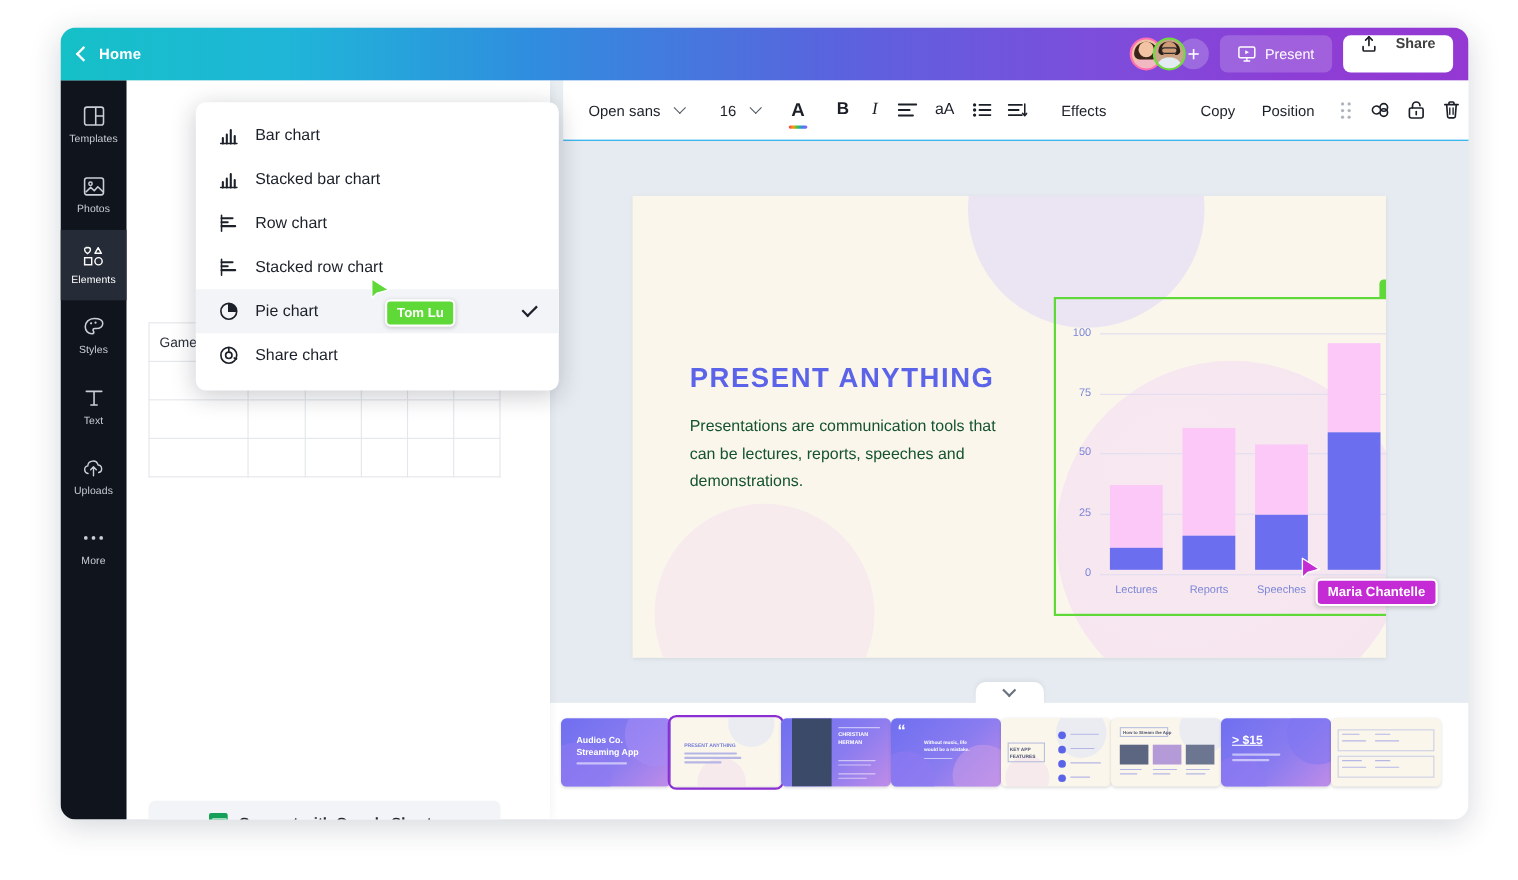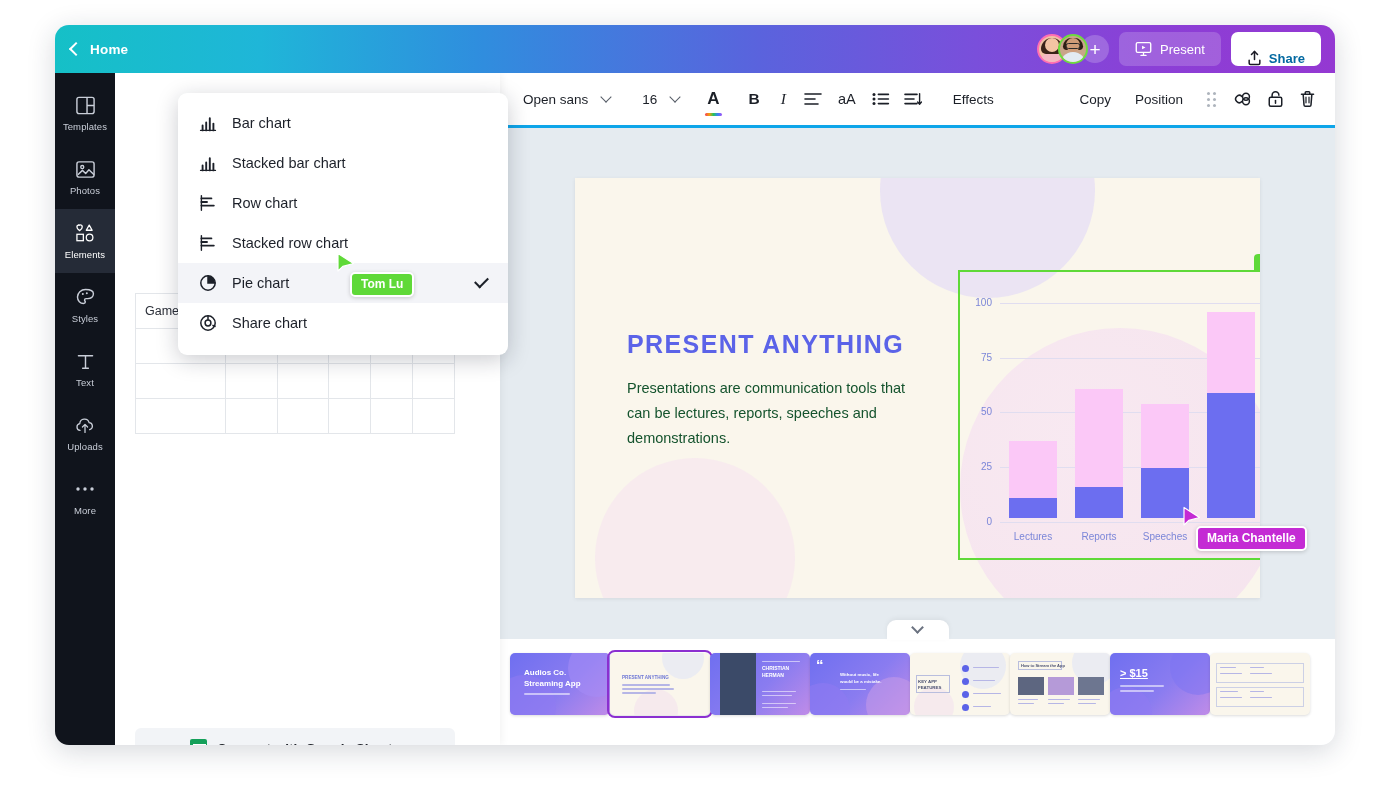--- a/index.html
+++ b/index.html
@@ -69,23 +69,23 @@
     display:flex; align-items:center; justify-content:center;
     color:#fff; font-size:19px; line-height:1; cursor:pointer; font-weight:300;
   }
   .present-btn {
     display:flex; align-items:center; gap:8px;
     height: 34px; padding: 0 16px; border-radius: 7px;
     background: rgba(255,255,255,0.18);
     color:#fff; font-size:13px; cursor:pointer;
   }
   .share-btn {
-    display:flex; align-items:flex-end; gap:7px;
+    display:flex; align-items:flex-start; gap:17px;
     height: 34px; padding: 0 16px; border-radius: 7px;
-    background:#ffffff; color:#0369a1; font-size:13px; font-weight:600;
+    background:#ffffff; color:#404040; font-size:13px; font-weight:600;
     cursor:pointer;
   }
 
   
   .rail {
     position:absolute; left:0; top:48px; width:60px; height:672px;
     background:#10141c; z-index: 30;
     padding-top: 8px;
   }
   .rail-item {
@@ -121,23 +121,23 @@
   }
   .gs-ico { width:17px; height:19px; background:#15a05a; border-radius:2px;
     position:relative; }
   .gs-ico:before { content:""; position:absolute; left:3px; top:5px;
     width:11px; height:9px; border:1.4px solid #fff; }
   .gs-ico:after { content:""; position:absolute; left:3px; top:9px;
     width:11px; height:1.4px; background:#fff; }
 
   
   .toolbar {
-    position:absolute; left:445px; top:48px; width:835px; height:55px;
+    position:absolute; left:457px; top:48px; width:835px; height:55px;
     background:#ffffff; display:flex; align-items:center;
-    border-bottom:3px solid #0ea5e9; z-index: 20;
+    border-bottom:1px solid #0ea5e9; z-index: 20;
   }
   .tb { display:flex; align-items:center; height:36px;
         cursor:pointer; color:#1b1f27; font-size:13.5px; }
   .tb.pad { padding: 0 9px; }
   .chev-dn { width:8px; height:8px; border-right:1.8px solid #555c66;
     border-bottom:1.8px solid #555c66; transform:rotate(45deg); margin-top:-4px;}
   .sep { width: 14px; }
   .tb-A { position:relative; font-size:17px; font-weight:bold; padding:0 5px; }
   .tb-A .bar { position:absolute; left:3px; right:3px; bottom:1px; height:3px;
     border-radius:2px;

